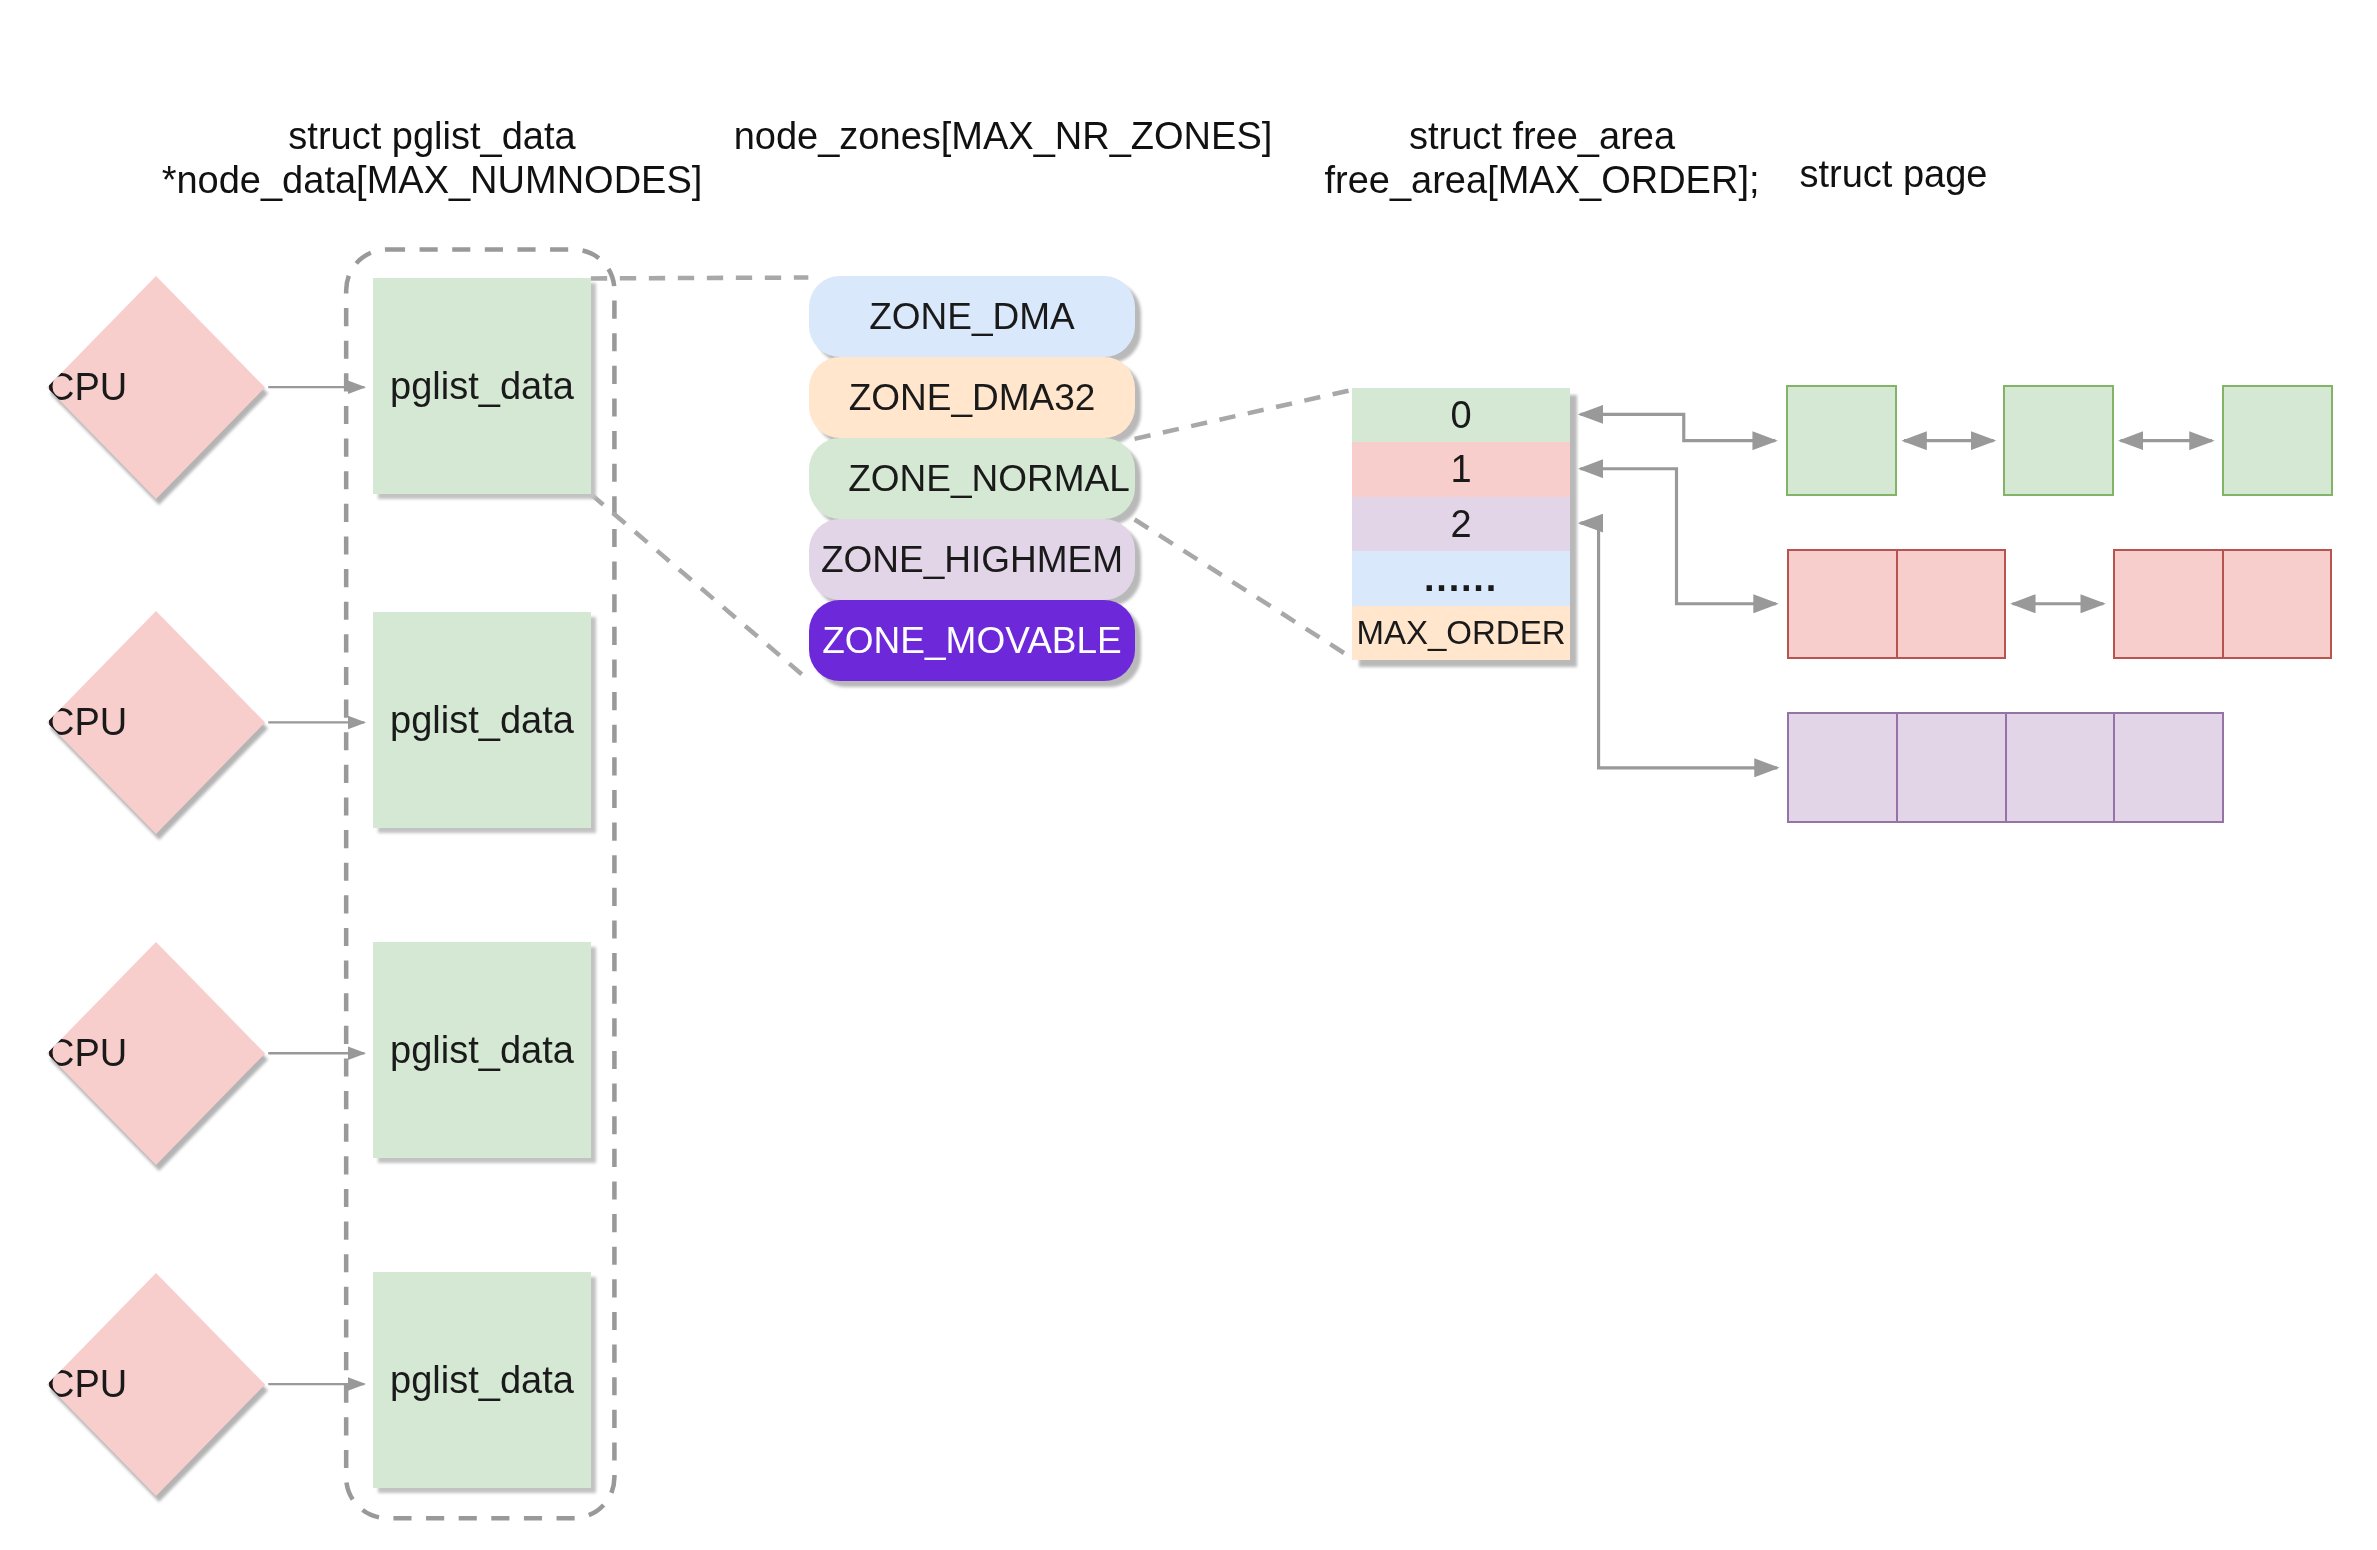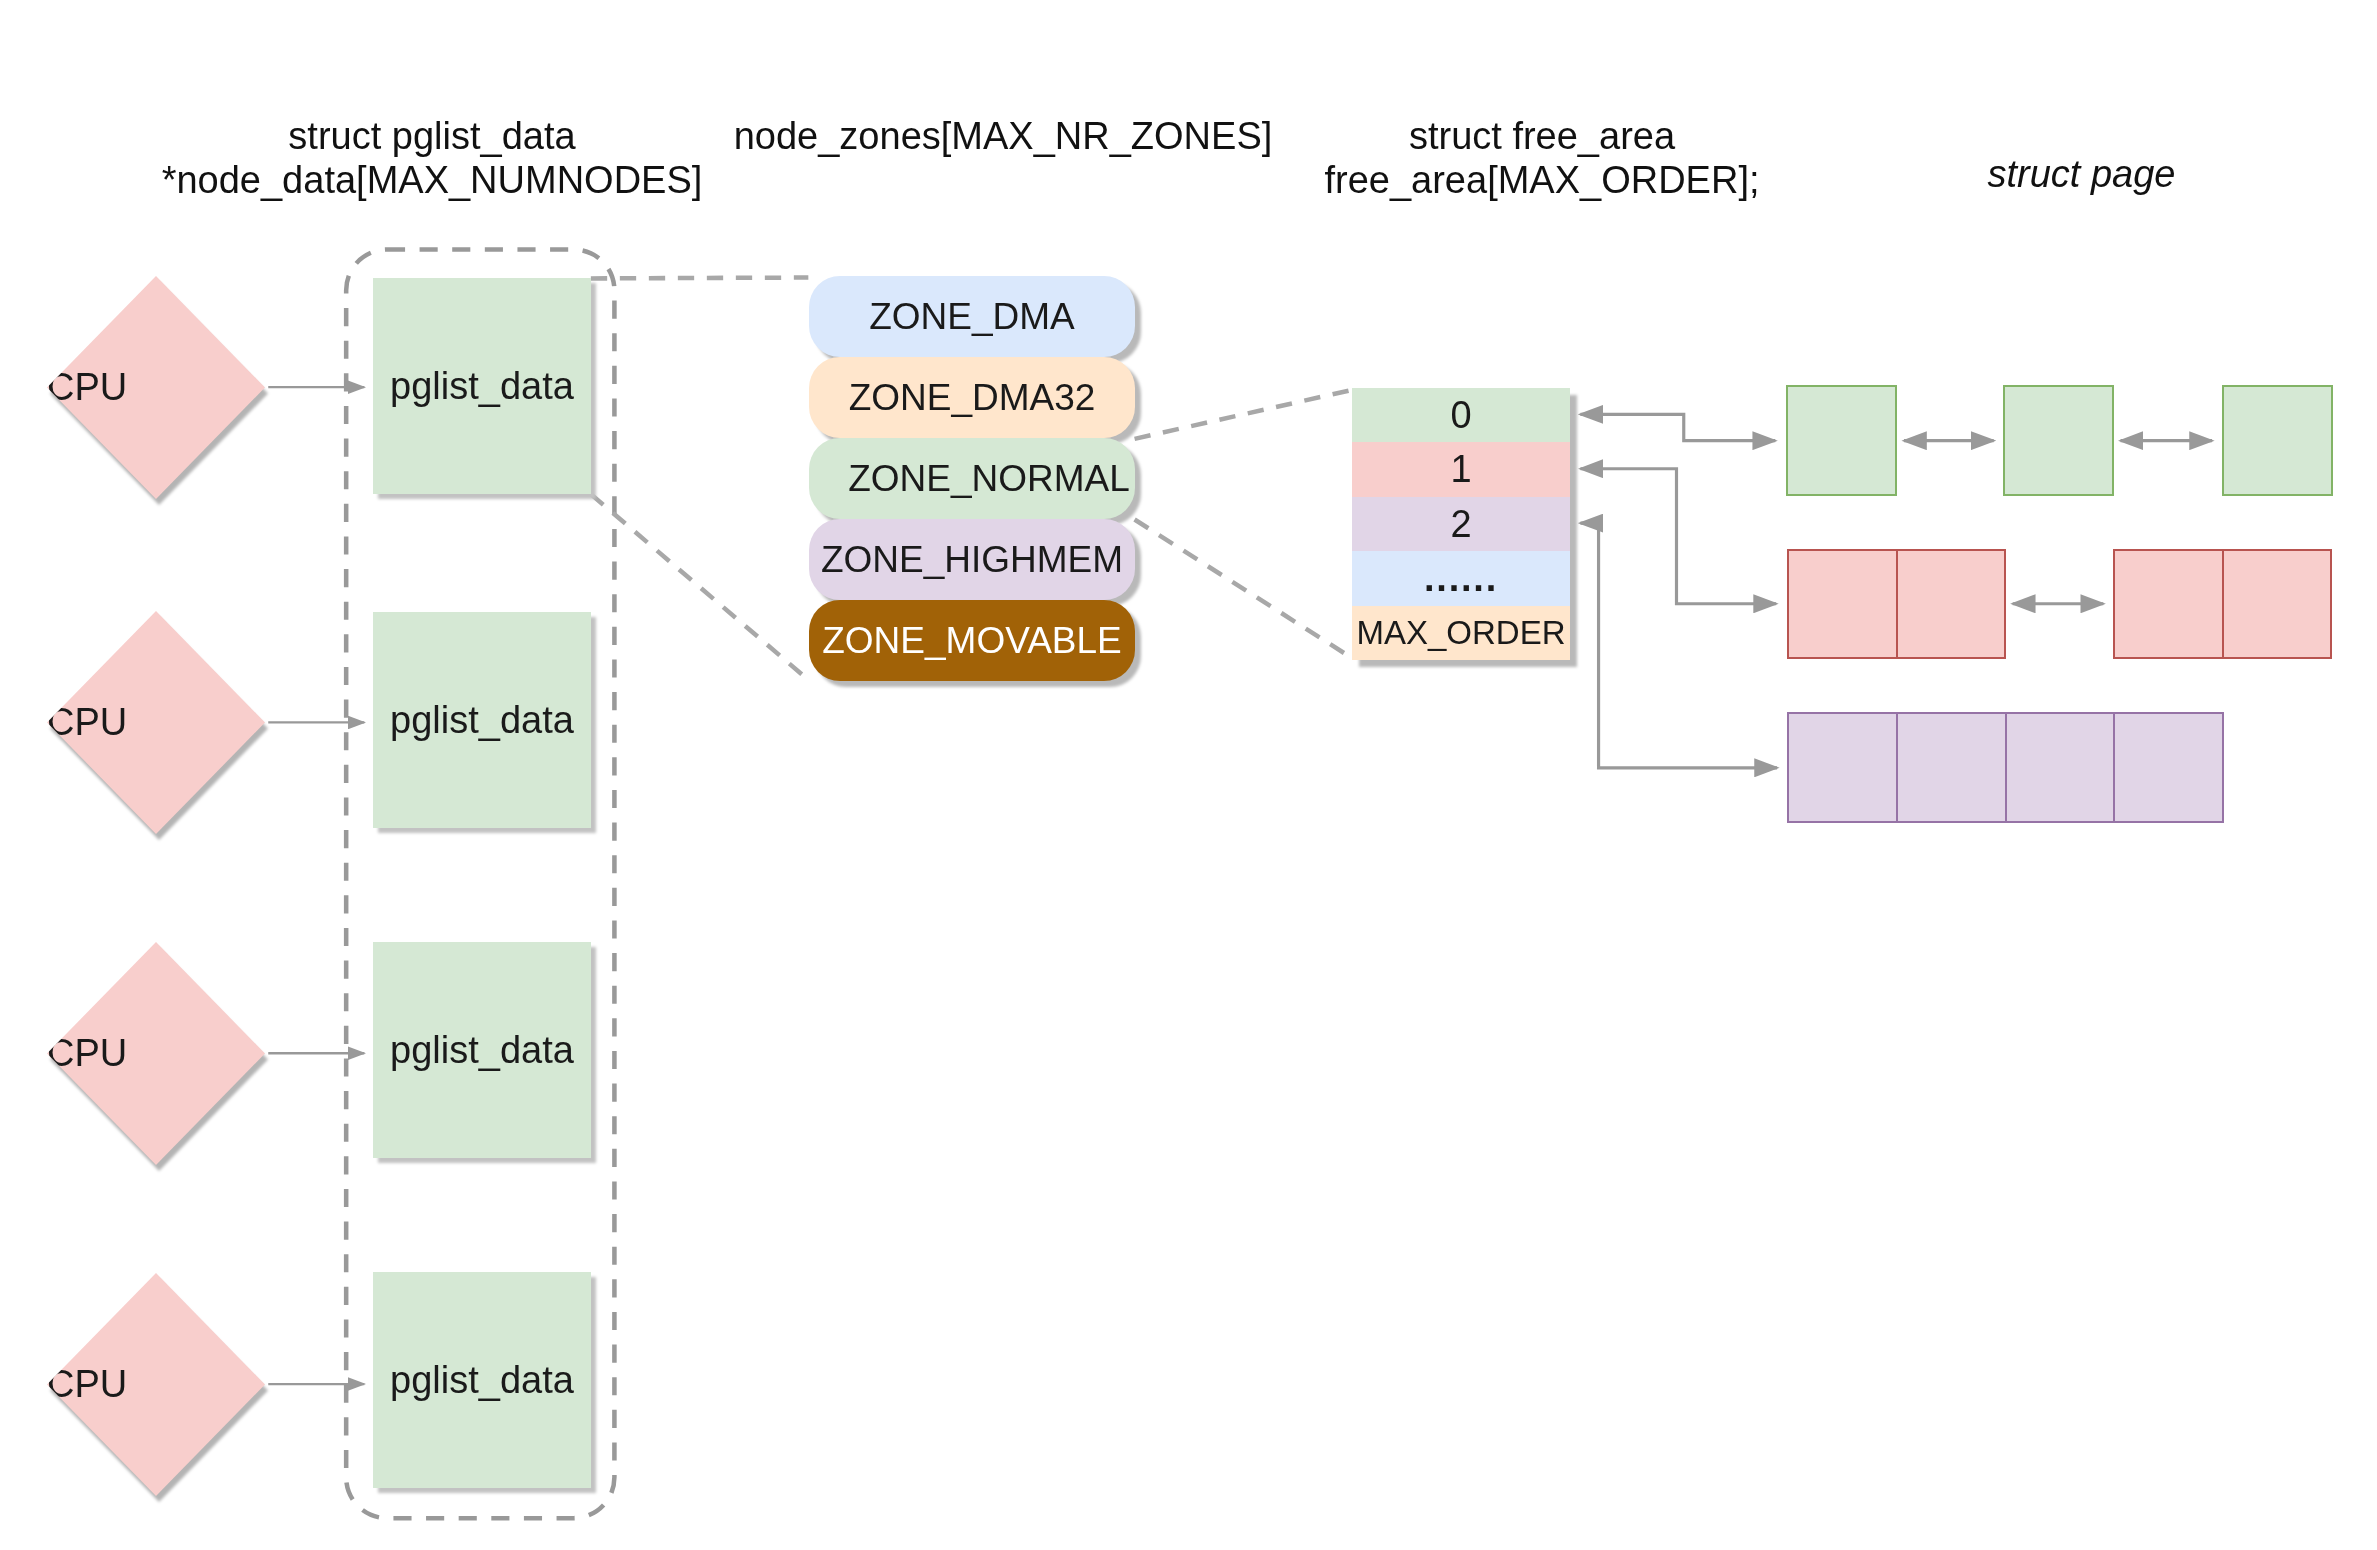--- a/index.html
+++ b/index.html
@@ -31,21 +31,21 @@
   
   .zone-stack {
     position:absolute; left:809px; top:276px; width:326px; height:405px;
     display:flex; flex-direction:column; filter:drop-shadow(6.3px 6.3px 1.8px #b9b9b9); z-index:2;
   }
   .zone-row { flex:1; display:flex; align-items:center; justify-content:center; font-size:37px;border-radius:31px; }
   .zr0 { background:#dae8fc; }
   .zr1 { background:#ffe6cc; }
   .zr2 { background:#d5e8d4;padding-left:34px; }
   .zr3 { background:#e1d5e7; }
-  .zr4 { background:#a16207; color:#ffffff; }
+  .zr4 { background:#6d28d9; color:#ffffff; }
 
   
   .fa-table {
     position:absolute; left:1352px; top:388px; width:218px; height:272px;
     display:flex; flex-direction:column; filter:drop-shadow(7.3px 7.3px 1.8px #b9b9b9); z-index:2;
   }
   .fa-row { flex:1; display:flex; align-items:center; justify-content:center; font-size:38px; }
   .fr0 { background:#d5e8d4; }
   .fr1 { background:#f8cecc; }
   .fr2 { background:#e1d5e7; }
@@ -100,21 +100,21 @@
     <div>struct pglist_data</div>
     <div>*node_data[MAX_NUMNODES]</div>
   </div>
   <div class="hdr" style="left:731px; top:114px; width:544px;">
     <div>node_zones[MAX_NR_ZONES]</div>
   </div>
   <div class="hdr" style="left:1270px; top:114px; width:544px;">
     <div>struct free_area</div>
     <div>free_area[MAX_ORDER];</div>
   </div>
-  <div class="hdr" style="left:1900px; top:152px; width:363px;font-style:italic;">
+  <div class="hdr" style="left:1712px; top:152px; width:363px;">
     <div>struct page</div>
   </div>
 
   <div class="diamond-wrap" style="left:47px; top:276px;">
     <div class="diamond">
       <span>CPU</span>
     </div>
   </div>
   <div class="diamond-wrap" style="left:47px; top:611px;">
     <div class="diamond">

